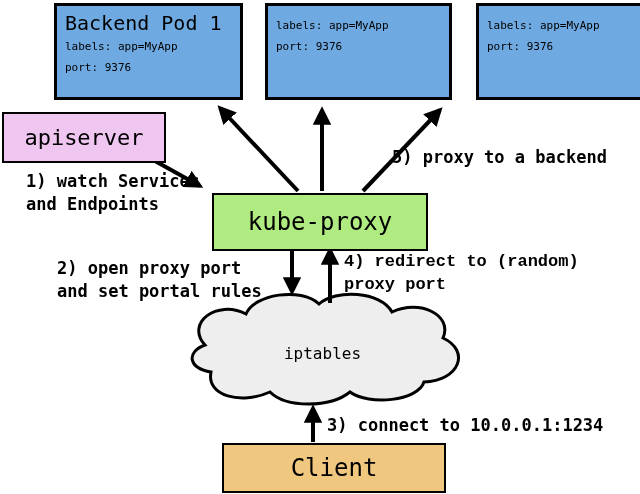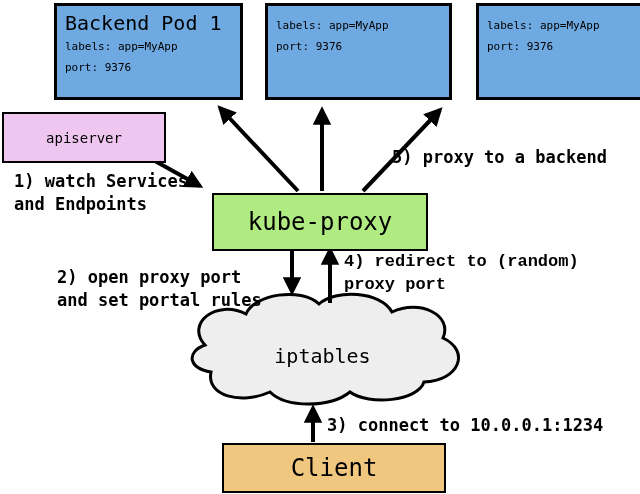--- a/index.html
+++ b/index.html
@@ -16,33 +16,33 @@
   .pod{
     position:absolute;border:3px solid #000;box-sizing:border-box;
     background:var(--pod_fill);padding:4px 8px;color:#000000;margin-left:28px;
   }
   .pod-title{font-size:20px;line-height:26px;white-space:nowrap;}
   .pod-line{font-size:11px;line-height:21px;white-space:nowrap;}
   .pod-line:first-of-type{margin-top:5px;}
   #pod1{left:26px;top:3px;width:189px;height:97px;}
   #pod2{left:237px;top:3px;width:187px;height:97px;}
   #pod3{left:448px;top:3px;width:186px;height:97px;}
-  #apiserver{left:2px;top:112px;width:164px;height:51px;background:var(--apiserver_fill);font-size:14px;}
+  #apiserver{left:2px;top:112px;width:164px;height:51px;background:var(--apiserver_fill);font-size:22px;}
   #kubeproxy{left:212px;top:193px;width:216px;height:58px;background:var(--kubeproxy_fill);font-size:24px;}
   #client{left:222px;top:443px;width:224px;height:50px;background:var(--client_fill);font-size:24px;}
   #cloud-label{
     position:absolute;left:250px;top:344px;width:145px;text-align:center;
-    font-size:20px;color:#000;
+    font-size:16px;color:#000;
   }
   .note{
     position:absolute;font-size:17px;font-weight:bold;color:#000;
     line-height:23px;white-space:pre-line;
   }
-  #note1{left:14px;top:170px;}
-  #note2{left:57px;top:266px;}
+  #note1{left:26px;top:170px;}
+  #note2{left:57px;top:257px;}
   #note3{left:327px;top:414px;}
   #note4{left:344px;top:250px;font-family:Liberation Mono, monospace;}
   #note5{left:392px;top:146px;}
 </style>
 </head>
 <body>
 
 <div id="canvas">
 
   <svg id="arrows" viewBox="0 0 640 494" xmlns="http://www.w3.org/2000/svg">

